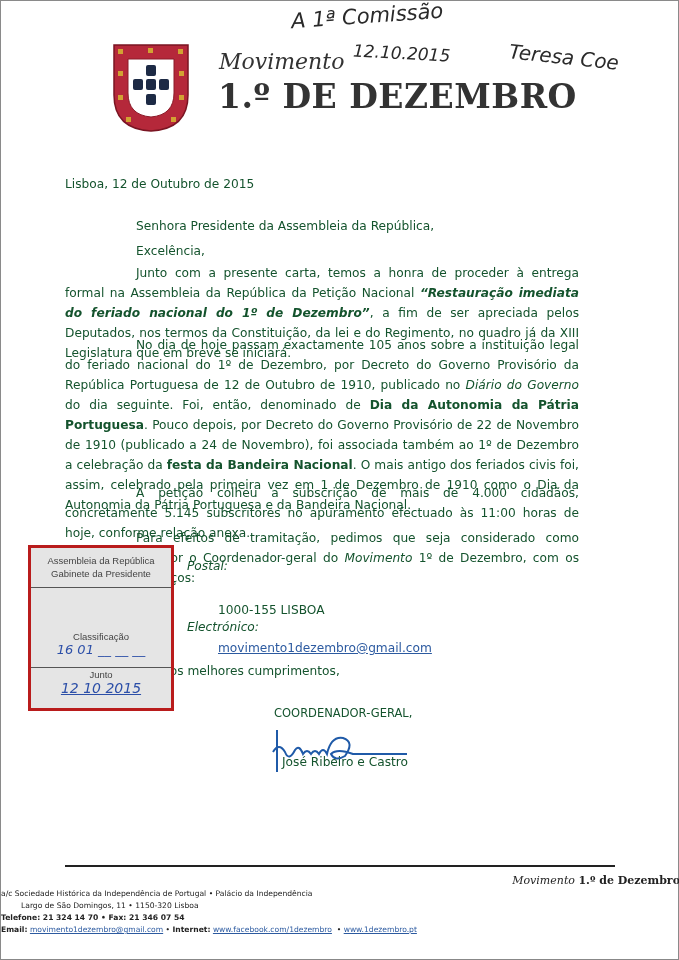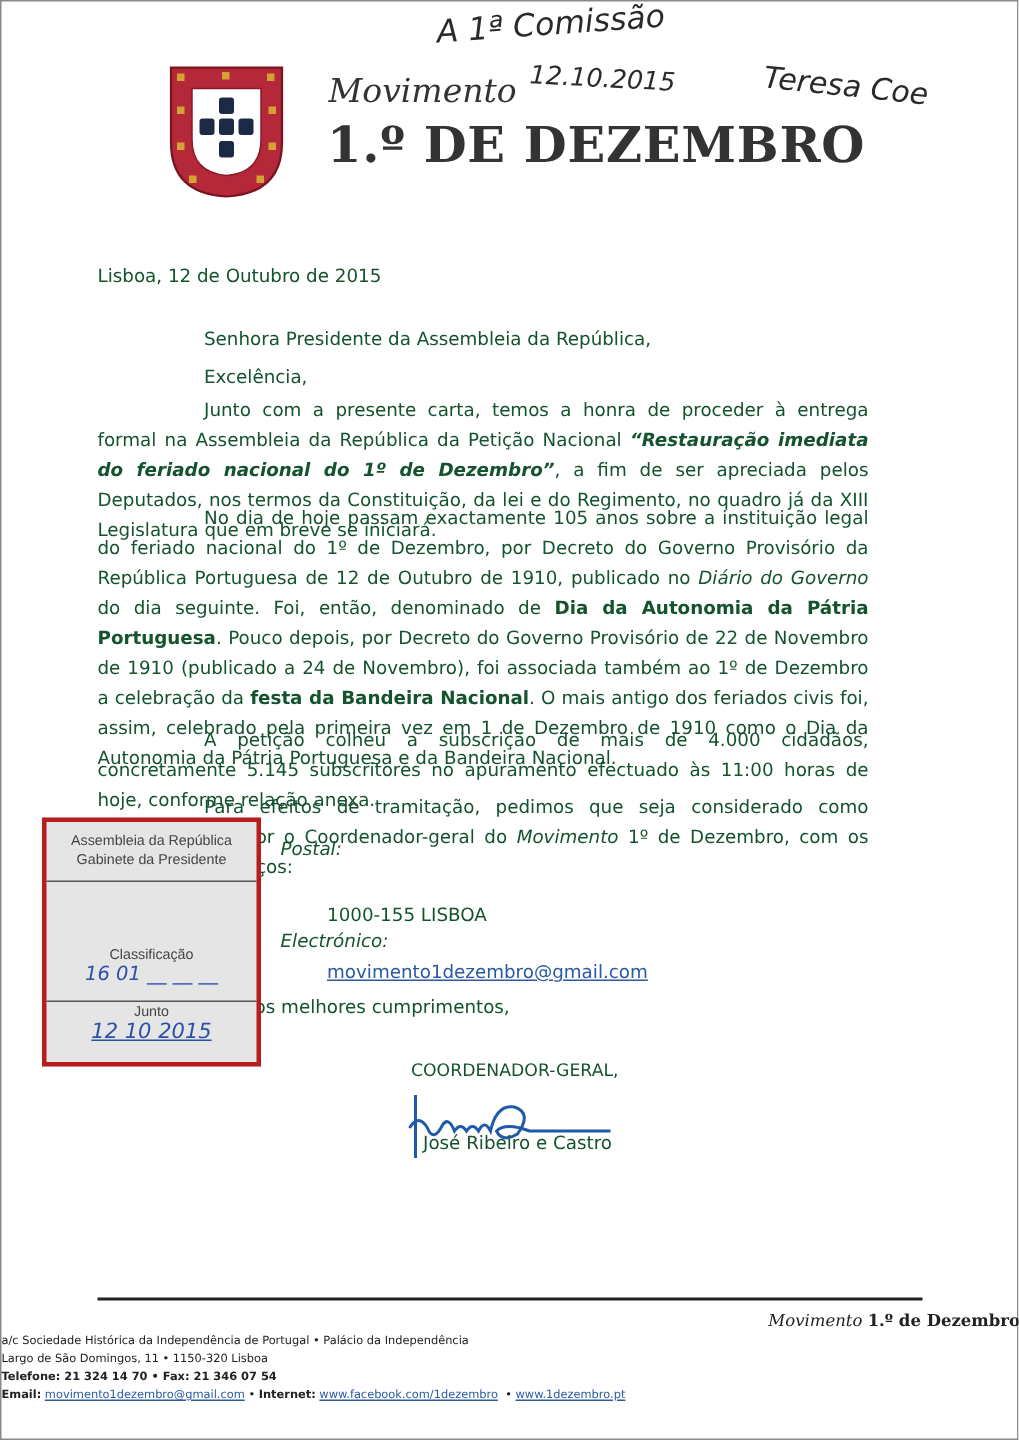--- a/index.html
+++ b/index.html
@@ -42,21 +42,21 @@
   .stamp .r1 { top:0; height:40px; line-height:13px; padding-top:6px; box-sizing:border-box; }
   .stamp .r2 { top:40px; height:39px; text-align:left; padding-left:5px; line-height:39px; box-sizing:border-box; }
   .stamp .r3 { top:79px; height:40px; }
   .stamp .r4 { top:119px; height:41px; border-bottom:none; }
   .blue-hw { font-family:"DejaVu Sans", sans-serif; font-style:italic; color:#2c4fa8; }
 
   
   .rule { left:64px; top:864px; width:550px; height:2px; background:#222; }
   .f1 { left:0; width:679px; top:873px; text-align:right; font-family:"DejaVu Serif", serif; font-size:11px; color:#222; }
   .f2, .f3, .f4, .f5 { left:0; width:618px; text-align:left; font-size:7.6px; color:#222; }
-  .f2 { top:888px; } .f3 { top:900px; } .f4 { top:912px; font-weight:bold; } .f5 { top:924px; }
+  .f2 { top:888px; } .f3 { top:900px;margin-left:20px; } .f4 { top:912px; font-weight:bold; } .f5 { top:924px; }
   .lnk { color:#2c5aa0; text-decoration:underline; font-weight:normal; }
 </style>
 </head>
 <body>
 
 <div class="page">
 
   <svg class="abs crest" viewBox="0 0 78 90">
     <path d="M2 2 H76 V52 Q76 86 39 88 Q2 86 2 52 Z" fill="#b5283a" stroke="#7a1422" stroke-width="1.5"></path>
     <path d="M16 16 H62 V50 Q62 72 39 74 Q16 72 16 50 Z" fill="#fff" stroke="#8a1a28" stroke-width="1"></path>

